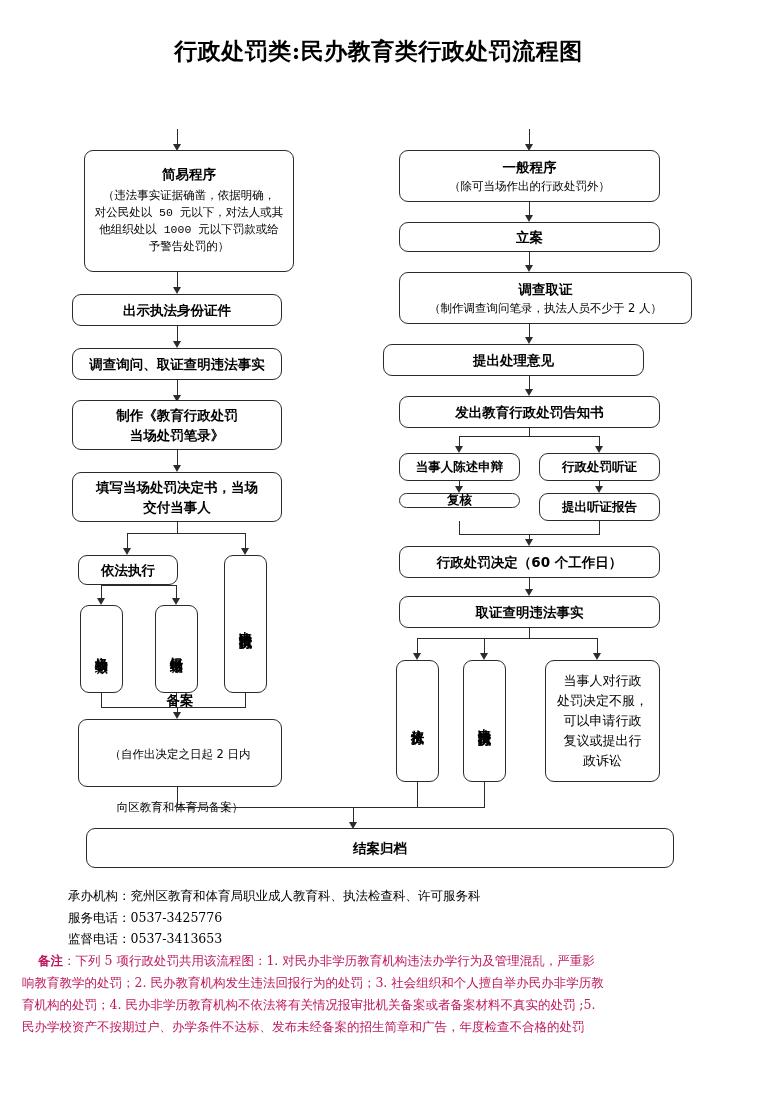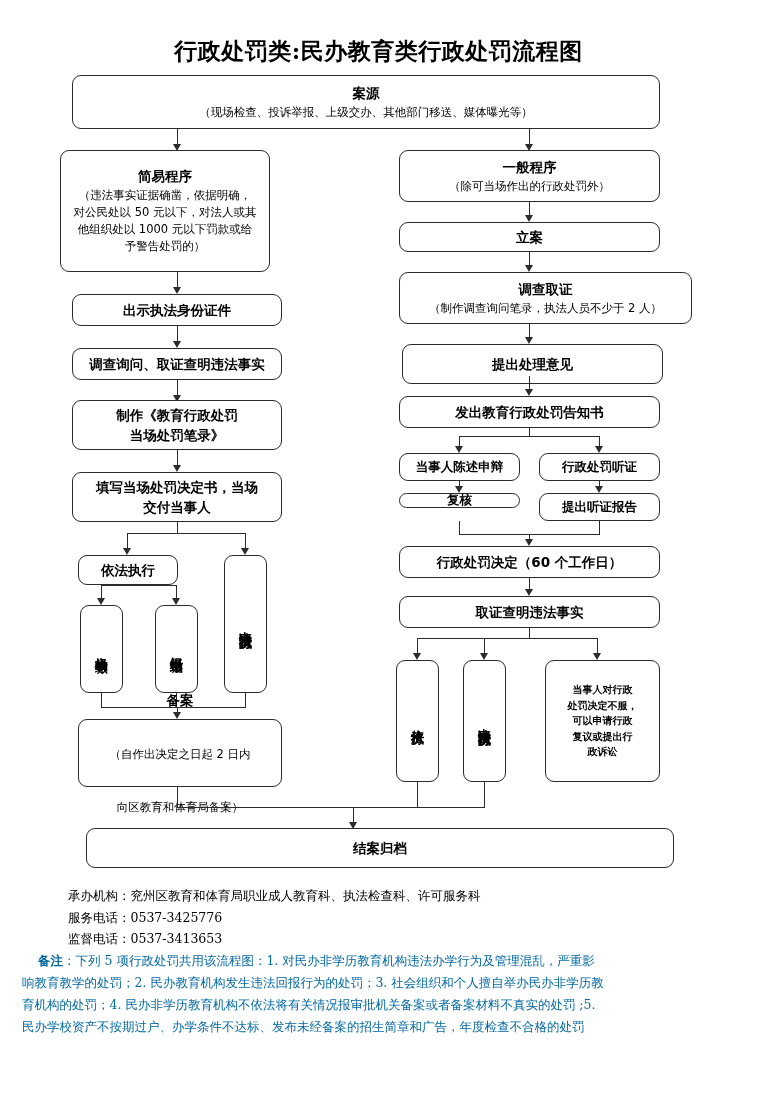--- a/index.html
+++ b/index.html
@@ -33,65 +33,61 @@
     border:1.3px solid #2b2b2b;border-radius:9px;background:#fff;
     display:flex;align-items:center;justify-content:center;
   }
   .vbox .vt{
     writing-mode:vertical-rl;text-orientation:upright;
     font-size:13px;font-weight:bold;line-height:1.32;letter-spacing:1px;
     white-space:nowrap;
   }
 
   
-  .pbox .ln{font-size:10px;font-weight:bold;line-height:1.55;white-space:nowrap;}
+  .pbox .ln{font-size:13px;font-weight:normal;line-height:1.55;white-space:nowrap;}
 
   
   .ln-v,.ln-h{position:absolute;background:#2b2b2b;}
   .ln-v{width:1.3px;}
   .ln-h{height:1.3px;}
   .arrow{
     position:absolute;width:0;height:0;
     border-left:4.5px solid transparent;border-right:4.5px solid transparent;
     border-top:7px solid #2b2b2b;
   }
 
   
   .footer{position:absolute;left:0;top:885px;width:757px;}
   .f-line{
     font-family:"DejaVu Serif","Liberation Serif",serif;
     font-size:12.5px;line-height:21.5px;color:#000;white-space:nowrap;
   }
   .f-contact{padding-left:68px;}
   .f-note{
     font-family:"DejaVu Serif","Liberation Serif",serif;
-    font-size:12.5px;line-height:22px;color:#0369a1;
+    font-size:12.5px;line-height:22px;color:#be185d;
     padding-left:38px;padding-right:24px;white-space:nowrap;
   }
   .f-note .lead{font-weight:bold;}
 </style>
 </head>
 <body>
 
 <div id="stage">
 
   <div class="title">行政处罚类:民办教育类行政处罚流程图</div>
 
-  <div class="box" style="left:72px;top:75px;width:588px;height:54px;">
-    <div class="ttl">案源</div>
-    <div class="sub">（现场检查、投诉举报、上级交办、其他部门移送、媒体曝光等）</div>
-  </div>
 
   <div class="ln-v" style="left:177px;top:129px;height:18px;"></div>
   <div class="arrow" style="left:173px;top:144px;"></div>
 
   <div class="ln-v" style="left:529px;top:129px;height:18px;"></div>
   <div class="arrow" style="left:525px;top:144px;"></div>
 
-  <div class="box pbox" style="left:60px;top:150px;width:210px;height:122px;">
+  <div class="box pbox" style="left:84px;top:150px;width:210px;height:122px;font-family:Liberation Mono, monospace;">
     <div class="ttl">简易程序</div>
     <div class="sub">（违法事实证据确凿，依据明确，</div>
     <div class="sub">对公民处以 50 元以下，对法人或其</div>
     <div class="sub">他组织处以 1000 元以下罚款或给</div>
     <div class="sub">予警告处罚的）</div>
   </div>
 
   <div class="ln-v" style="left:177px;top:272px;height:18px;"></div>
   <div class="arrow" style="left:173px;top:287px;"></div>
 
@@ -180,21 +176,21 @@
   <div class="arrow" style="left:525px;top:265px;"></div>
 
   <div class="box" style="left:399px;top:272px;width:293px;height:52px;">
     <div class="ttl">调查取证</div>
     <div class="sub">（制作调查询问笔录，执法人员不少于 2 人）</div>
   </div>
 
   <div class="ln-v" style="left:529px;top:324px;height:16px;"></div>
   <div class="arrow" style="left:525px;top:337px;"></div>
 
-  <div class="box" style="left:402px;top:344px;width:261px;height:40px;">
+  <div class="box" style="left:383px;top:344px;width:261px;height:32px;">
     <div class="ttl">提出处理意见</div>
   </div>
 
   <div class="ln-v" style="left:529px;top:376px;height:16px;"></div>
   <div class="arrow" style="left:525px;top:389px;"></div>
 
   <div class="box" style="left:399px;top:396px;width:261px;height:32px;">
     <div class="ttl">发出教育行政处罚告知书</div>
   </div>
 

